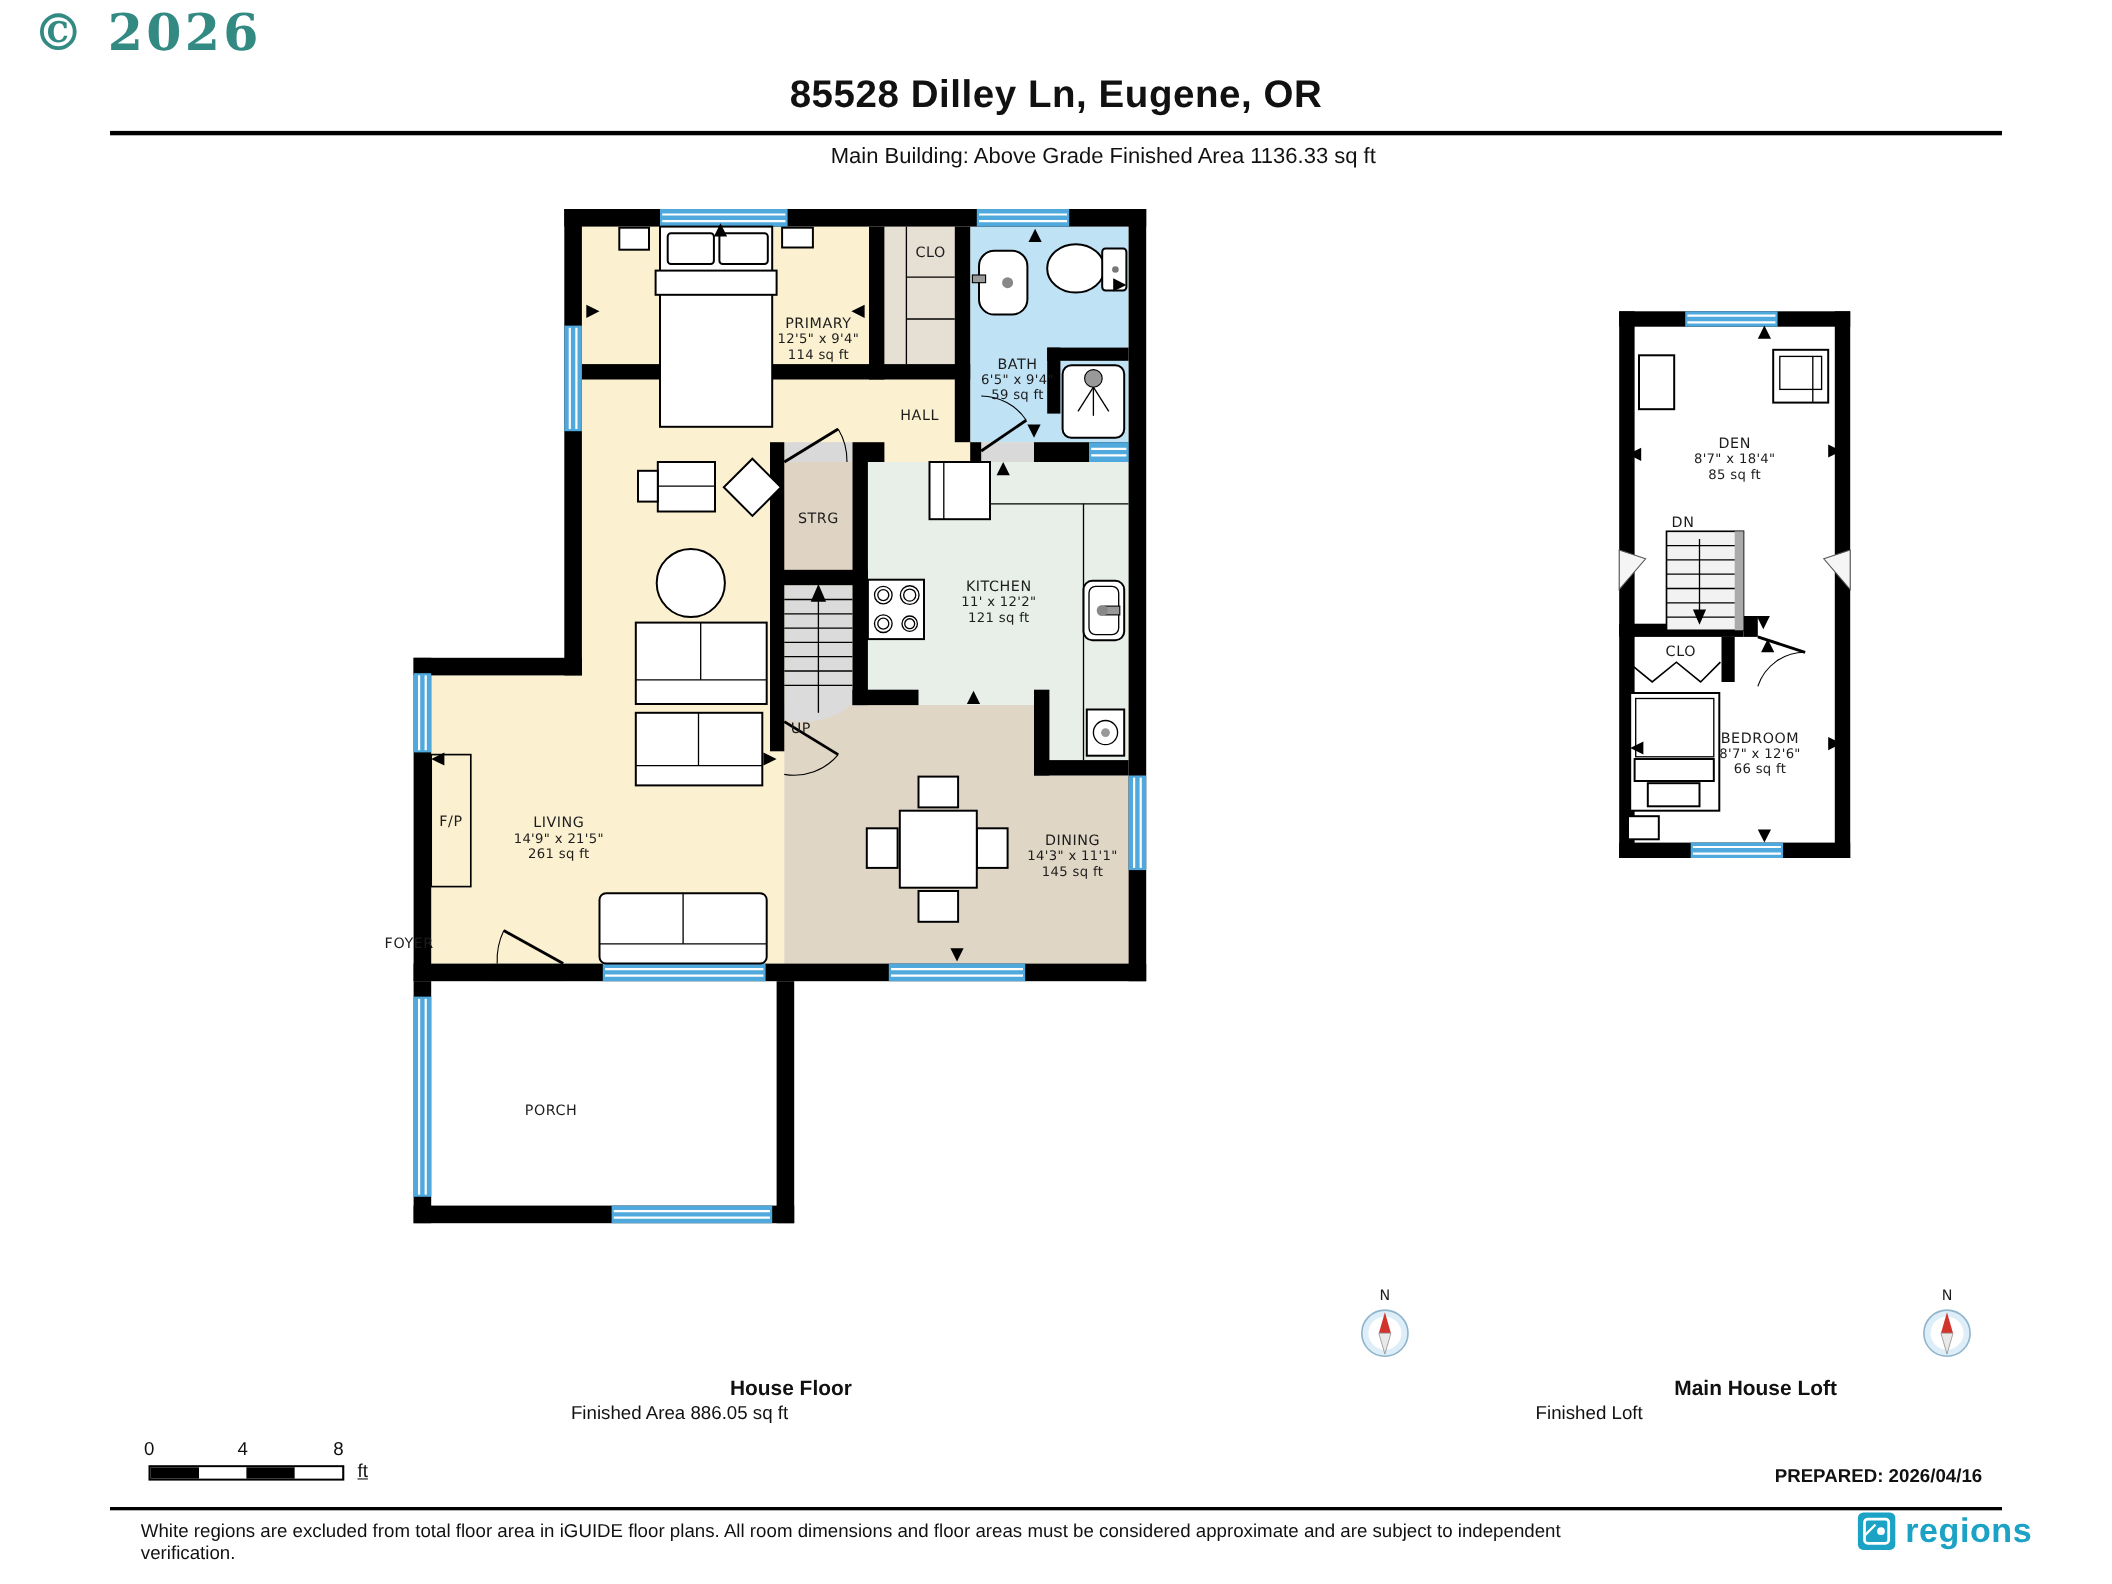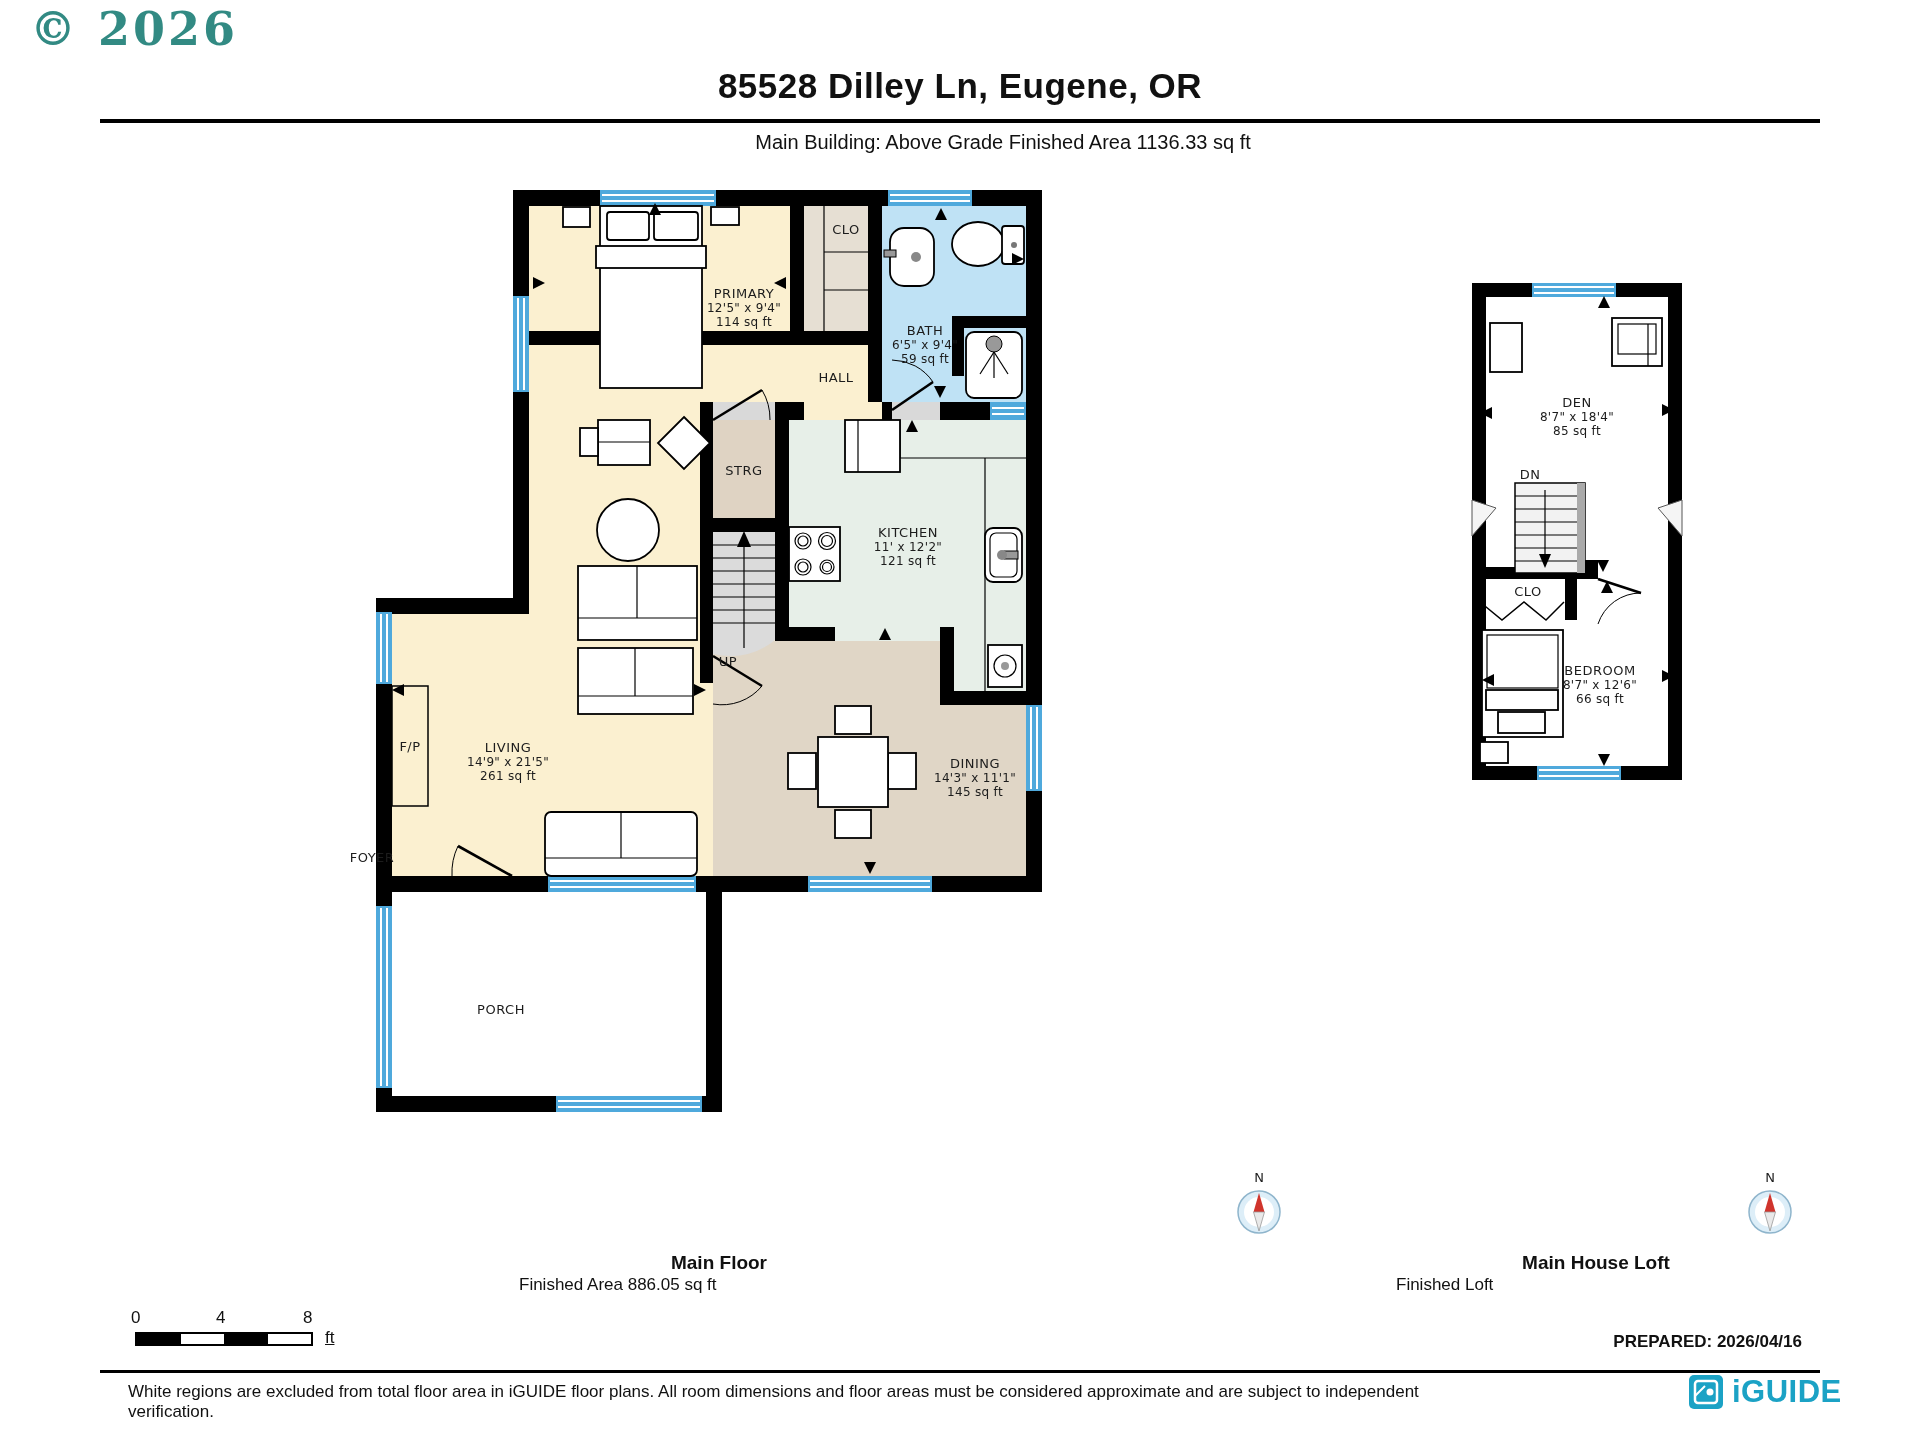--- a/index.html
+++ b/index.html
@@ -434,21 +434,21 @@
     <polygon fill="#E9E9E9" stroke="#999" stroke-width="0.8" points="22.5,46 33.5,46 28,65"></polygon>
   </svg>
   <svg style="position:absolute;left:1742px;top:1166px;" width="56" height="78" viewBox="0 0 56 78">
     <text x="28" y="16" text-anchor="middle" style="font:13px 'DejaVu Sans',sans-serif">N</text>
     <circle cx="28" cy="46" r="21" fill="#DDEEF8" stroke="#8FB5CC" stroke-width="1.5"></circle>
     <circle cx="28" cy="46" r="15" fill="#fff"></circle>
     <polygon fill="var(--nred)" points="28,27 33.5,46 22.5,46"></polygon>
     <polygon fill="#E9E9E9" stroke="#999" stroke-width="0.8" points="22.5,46 33.5,46 28,65"></polygon>
   </svg>
 
-  <div class="caption" style="left:519px;top:1252px;">Main Floor</div>
+  <div class="caption" style="left:519px;top:1252px;">House Floor</div>
   <div class="caption-sub" style="left:519px;top:1275px;">Finished Area 886.05 sq ft</div>
   <div class="caption" style="left:1396px;top:1252px;">Main House Loft</div>
   <div class="caption-sub" style="left:1396px;top:1275px;">Finished Loft</div>
 
   <div class="scalebar">
     <span class="tick" style="left:-4px;">0</span>
     <span class="tick" style="left:81px;">4</span>
     <span class="tick" style="left:168px;">8</span>
     <div class="bar">
       <div class="seg b"></div>
@@ -463,16 +463,16 @@
 
   <div class="footer-rule"></div>
   <div class="disclaimer">White regions are excluded from total floor area in iGUIDE floor plans. All room dimensions and floor areas must be considered approximate and are subject to independent verification.</div>
   <div class="brand">
     <svg width="36" height="36" viewBox="0 0 36 36">
       <rect x="1" y="1" width="34" height="34" rx="5" fill="var(--teal)"></rect>
       <rect x="7" y="7" width="22" height="22" rx="3" fill="none" stroke="#fff" stroke-width="2.5"></rect>
       <circle cx="22" cy="18" r="3.5" fill="#fff"></circle>
       <line x1="7" y1="22" x2="17" y2="12" stroke="#fff" stroke-width="2"></line>
     </svg>
-    <span class="brand-text">iGUIDE</span>
+    <span class="brand-text">regions</span>
   </div>
 
 </div>
 
 </body></html>

